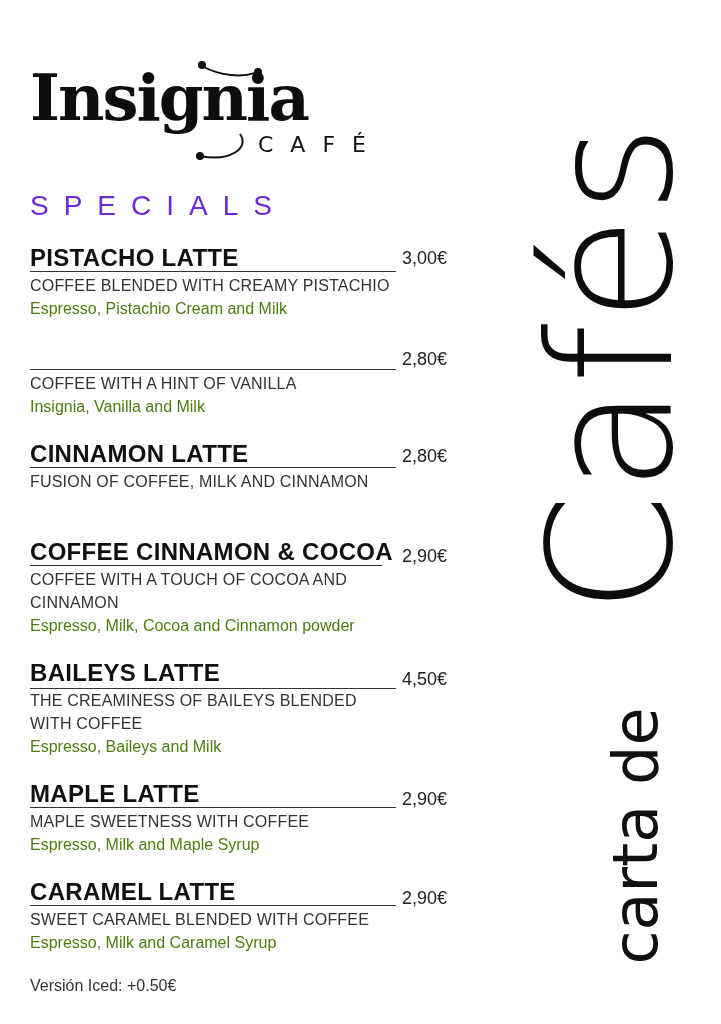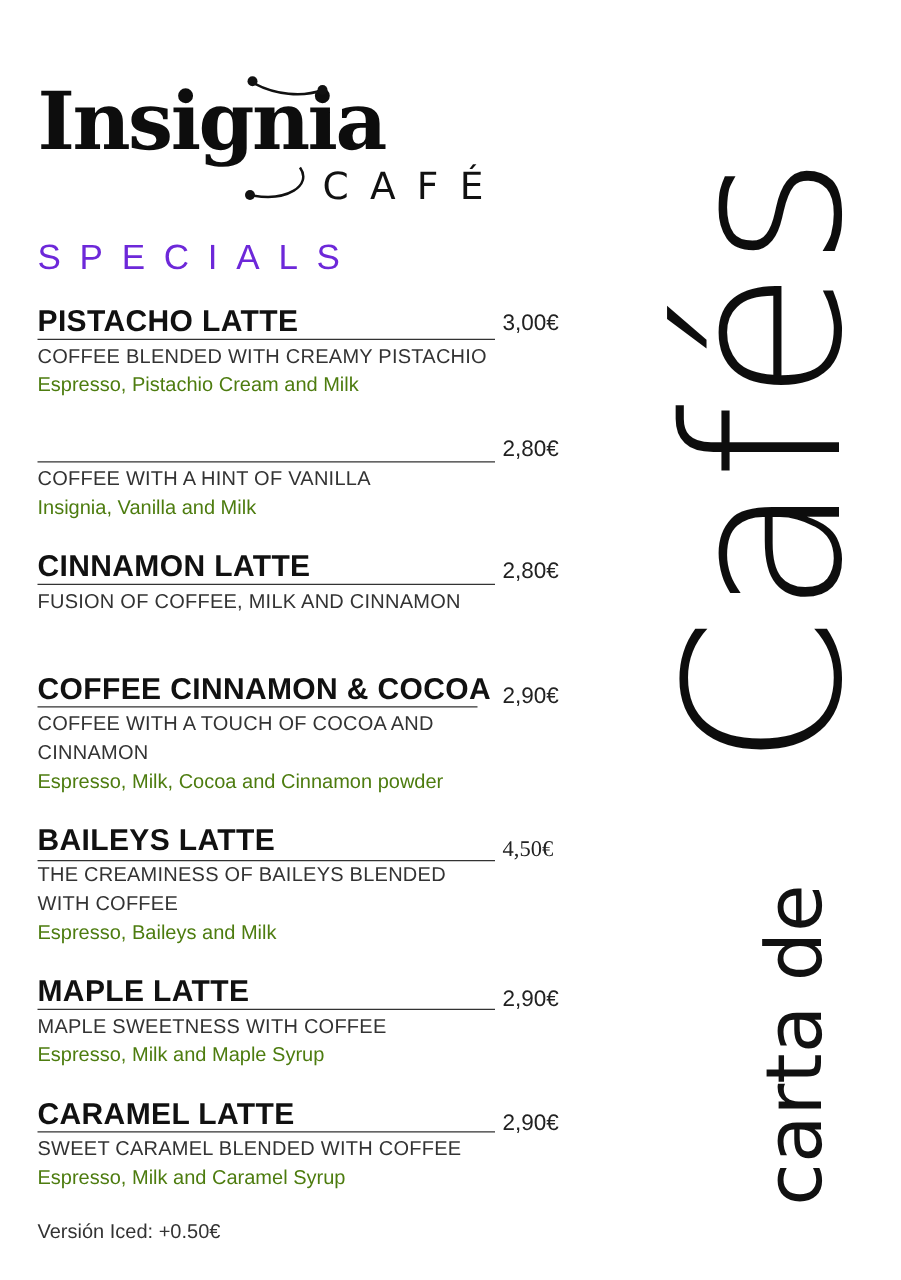--- a/index.html
+++ b/index.html
@@ -8,21 +8,21 @@
     font-family: "Liberation Sans", "DejaVu Sans", sans-serif; color: #1a1a1a;
   }
   .logo { position: absolute; left: 30px; top: 58px; width: 360px; height: 110px; }
   .logo-main {
     position: absolute; left: 0; top: 0;
     font-family: "DejaVu Serif", "Liberation Serif", serif; font-weight: bold;
     font-size: 64px; letter-spacing: -2px; color: #0d0d0d; line-height: 80px;
   }
   .logo-sub {
     position: absolute; left: 228px; top: 74px;
-    font-family: "DejaVu Sans", sans-serif; font-size: 30px; letter-spacing: 17px; color: #111;
+    font-family: "DejaVu Sans", sans-serif; font-size: 22px; letter-spacing: 17px; color: #111;
   }
   .logo-swash { position: absolute; left: 150px; top: 0; width: 120px; height: 110px; }
 
   .section-title {
     position: absolute; left: 30px; top: 190px;
     font-size: 28px; letter-spacing: 15px; font-weight: normal; color: #6d28d9;
   }
   .item { position: absolute; left: 30px; width: 440px; }
   .item-head { position: relative; height: 28px; }
   .item-name {
@@ -101,21 +101,21 @@
     <span class="item-price" style="top:8px;">2,90€</span>
   </div>
   <div class="item-desc" style="width:370px;">COFFEE WITH A TOUCH OF COCOA AND CINNAMON</div>
   <div class="item-ingr">Espresso, Milk, Cocoa and Cinnamon powder</div>
 </div>
 
 <div class="item" style="top:659px;">
   <div class="item-head">
     <span class="item-name">BAILEYS LATTE</span>
     <span class="item-line" style="top:29px;"></span>
-    <span class="item-price" style="top:10px;font-family:Liberation Serif, serif;">4,50€</span>
+    <span class="item-price" style="top:10px;">4,50€</span>
   </div>
   <div class="item-desc" style="width:370px;">THE CREAMINESS OF BAILEYS BLENDED WITH COFFEE</div>
   <div class="item-ingr">Espresso, Baileys and Milk</div>
 </div>
 
 <div class="item" style="top:780px;">
   <div class="item-head">
     <span class="item-name">MAPLE LATTE</span>
     <span class="item-line"></span>
     <span class="item-price" style="top:9px;">2,90€</span>

